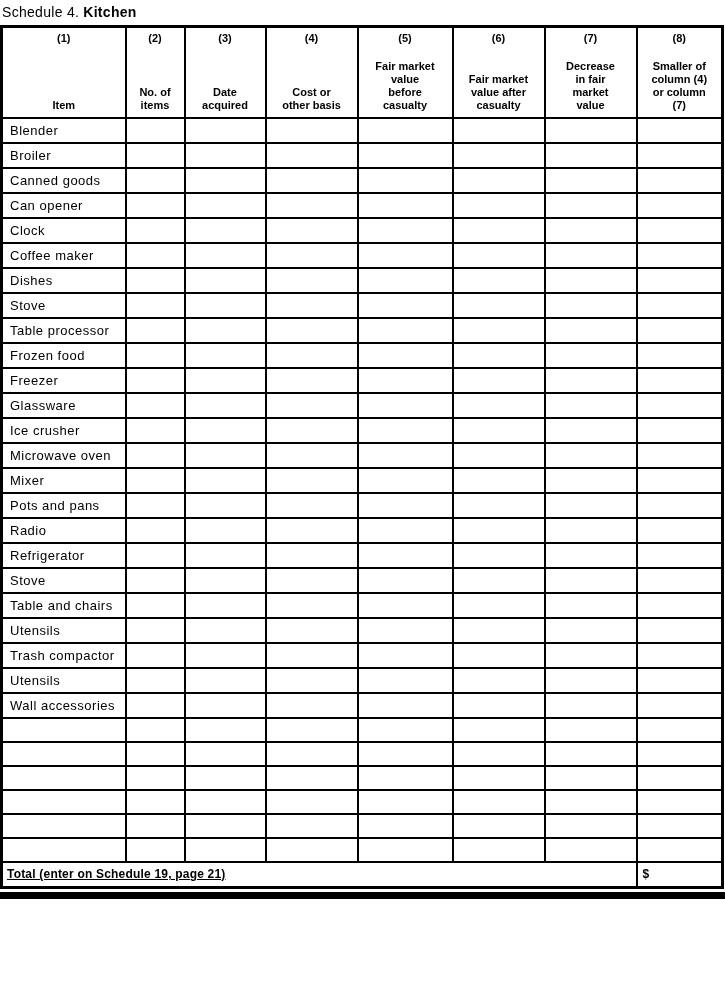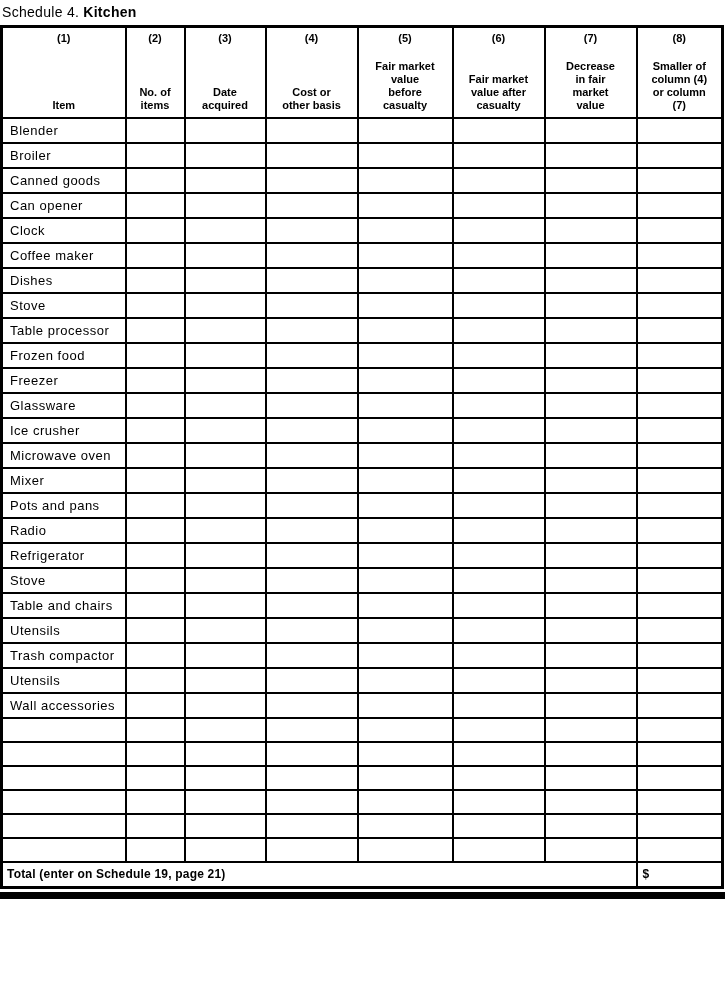--- a/index.html
+++ b/index.html
@@ -62,21 +62,21 @@
     padding-left: 7px;
     vertical-align: middle;
   }
 
   tr.total-row { height: 26px; }
   tr.total-row td {
     font-weight: bold;
     font-size: 12px;
     vertical-align: middle;
   }
-  td.total-label-cell { padding-left: 4px; letter-spacing: 0.2px; }
+  td.total-label-cell { padding-left: 4px; letter-spacing: 0.2px; text-decoration: underline; }
   td.total-entry-cell { padding-left: 5px; }
 
   .bottom-bar {
     width: 725px;
     height: 7px;
     background: #000000;
     margin-top: 3px;
   }
 </style>
 </head>

